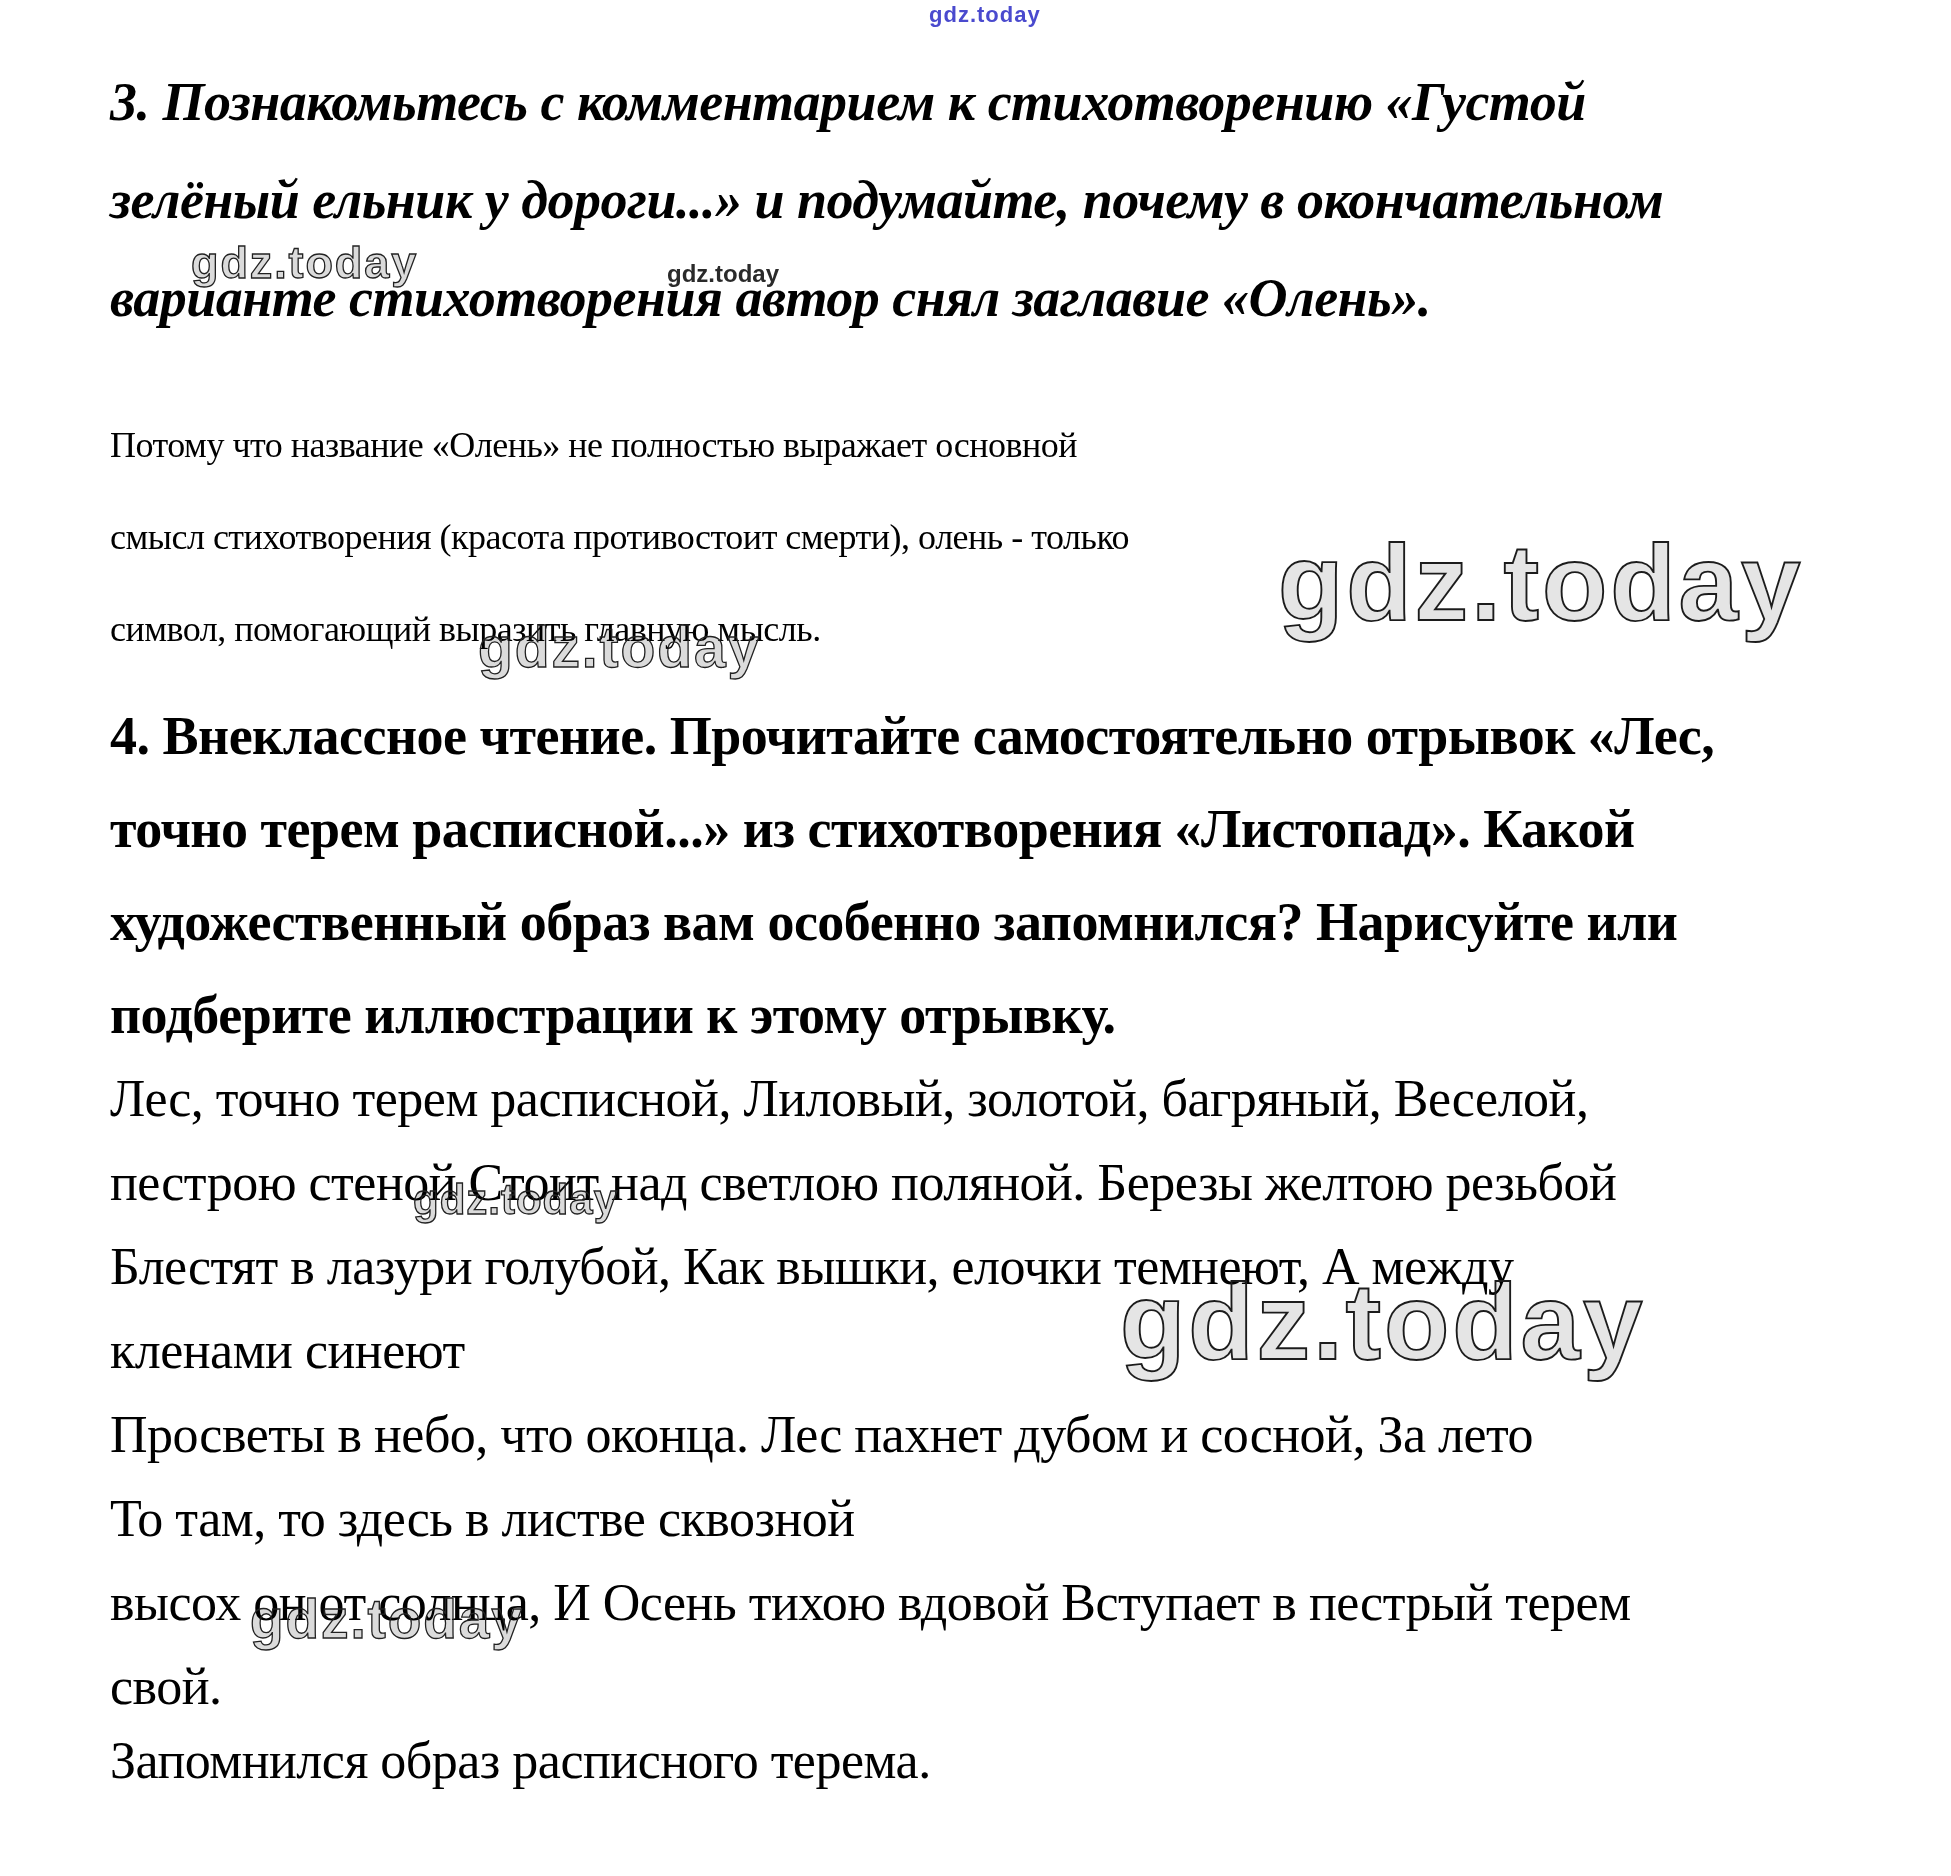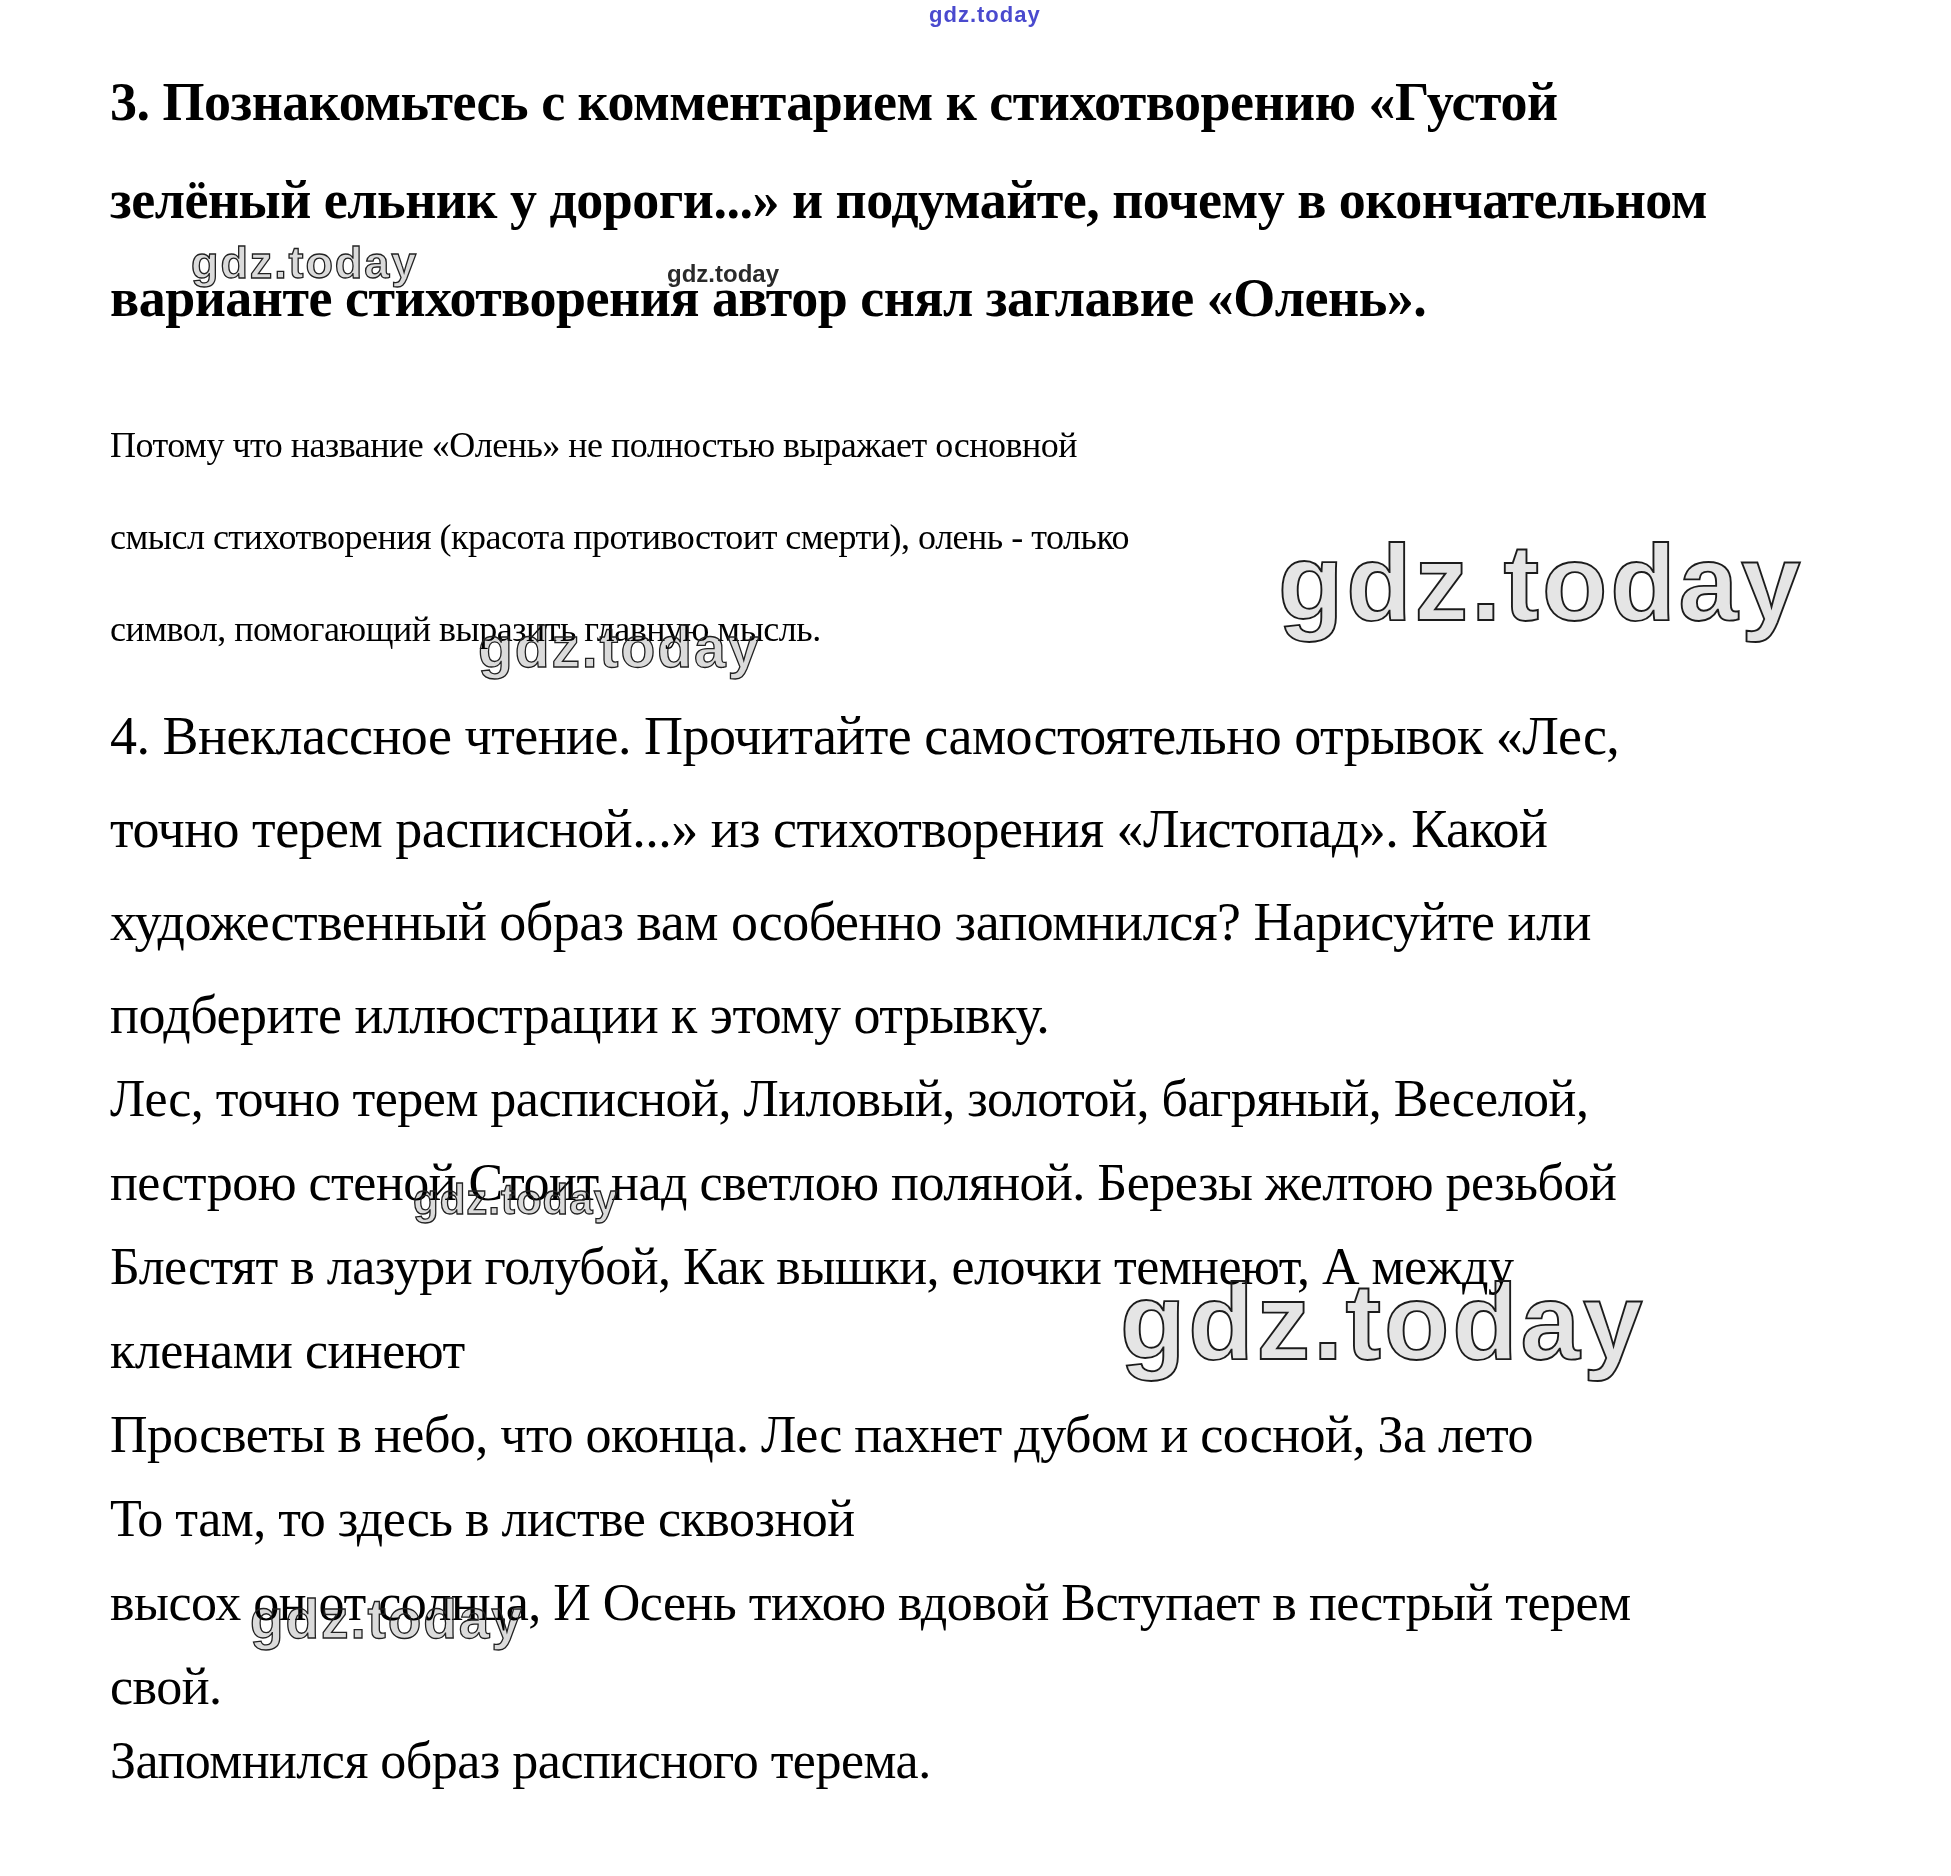--- a/index.html
+++ b/index.html
@@ -7,23 +7,23 @@
     width:1952px;height:1876px;
     background:#ffffff;
     position:relative;
     overflow:hidden;
     font-family:"Liberation Serif",serif;
     color:#000;
   }
   .doc{padding:53px 57px 0 110px;}
   .line{display:block;white-space:nowrap;letter-spacing:-0.5px;}
 
-  .q3{font-weight:bold;font-size:54px;line-height:98px;}
+  .q3{font-weight:bold;font-size:54px;line-height:98px;font-style:italic;}
   .a3{margin-top:52px;font-size:36px;line-height:92px;}
-  .q4{margin-top:15.3px;font-weight:normal;font-size:54px;line-height:93px;}
+  .q4{margin-top:15.3px;font-weight:bold;font-size:54px;line-height:93px;}
   .poem{margin-top:-5.7px;font-size:52px;line-height:84px;}
   .final{margin-top:-9.6px;font-size:52px;line-height:84px;}
 
   .wm{
     position:absolute;
     font-family:"Liberation Sans",sans-serif;
     font-weight:700;
     white-space:nowrap;
     pointer-events:none;
   }

